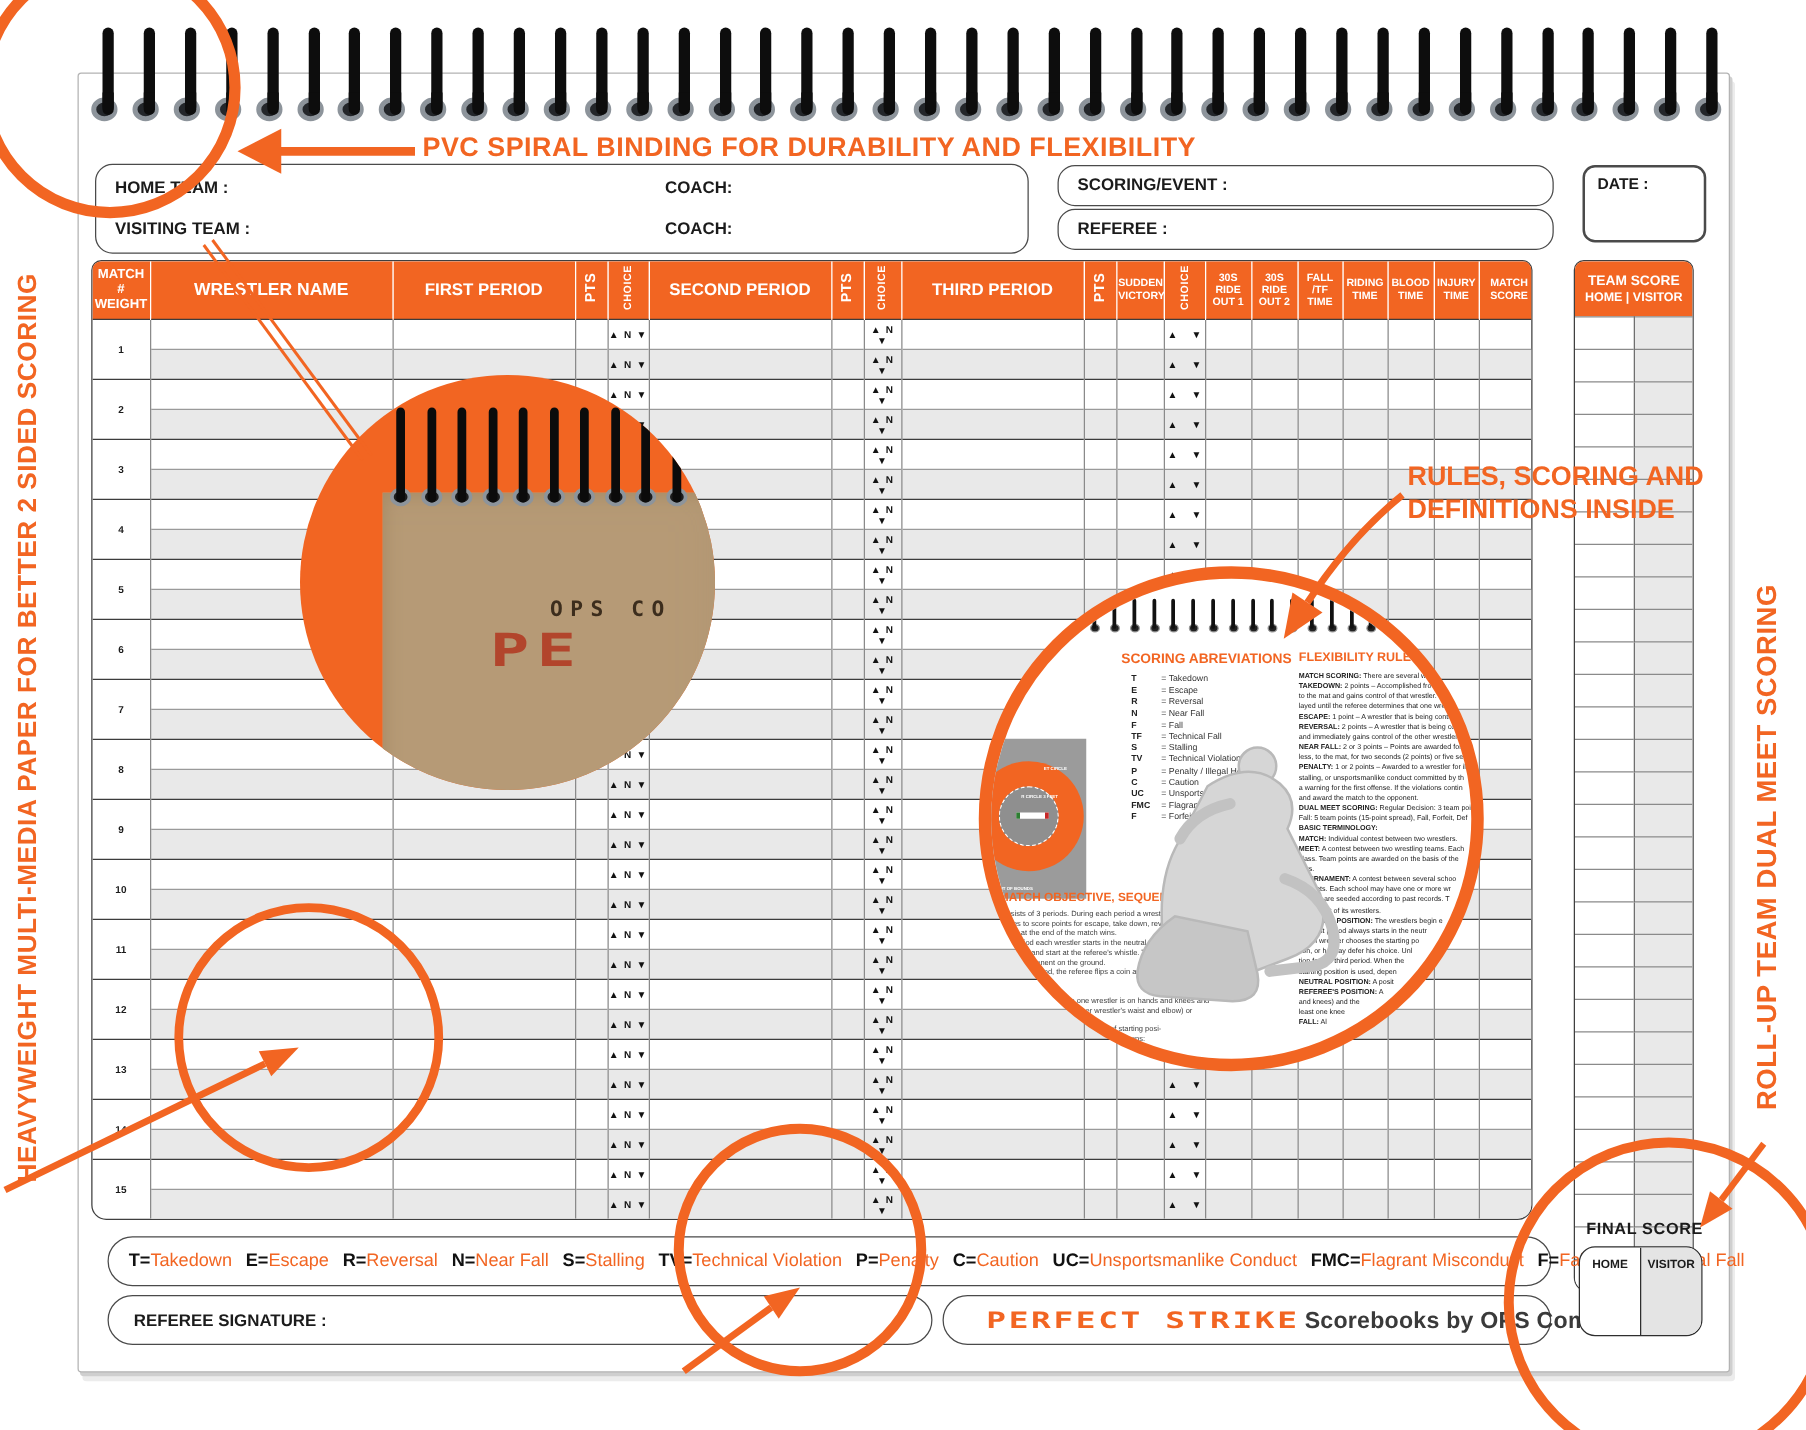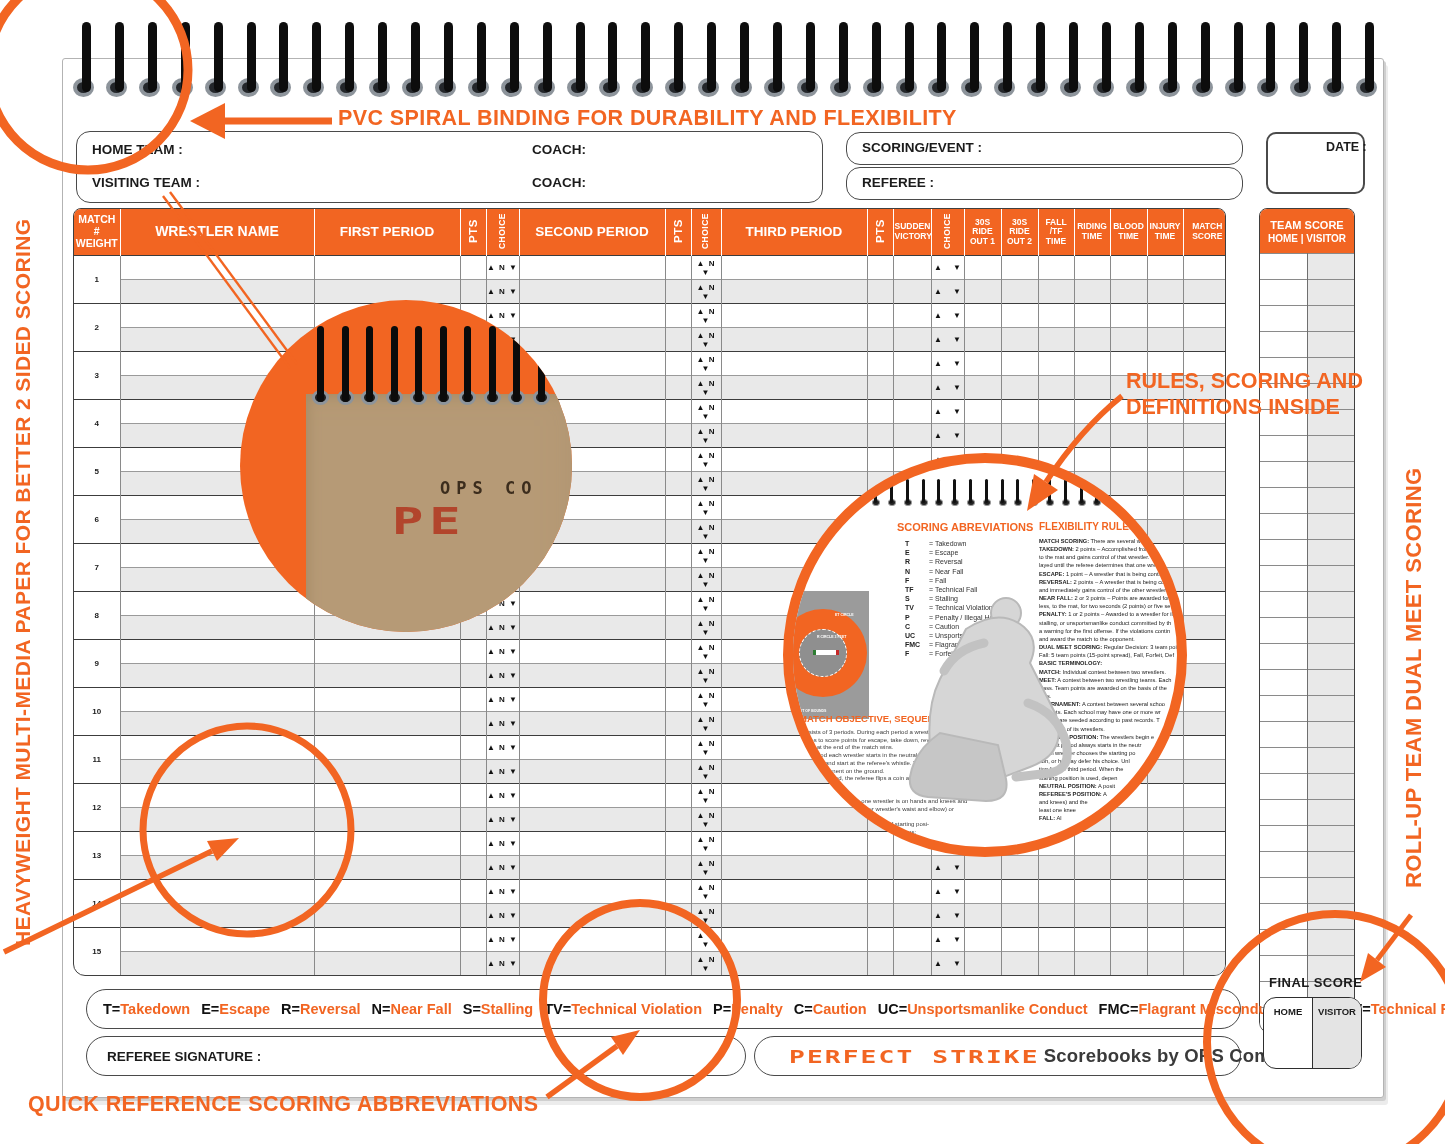--- a/index.html
+++ b/index.html
@@ -46,21 +46,21 @@
             display:flex;flex-direction:column;justify-content:center;gap:2px;}
   .teamhead .l1{font-size:11px;} .teamhead .l2{font-size:10px;}
   table.tgrid{border-collapse:collapse;table-layout:fixed;width:100%;}
   table.tgrid td{height:23px;border-top:1px solid #8a8a8a;}
   table.tgrid td.home{border-right:1px solid #6f6f6f;background:#fff;}
   table.tgrid td.vis{background:var(--shade);}
 
   
   .legendbox{position:absolute;left:23px;top:930px;width:1155px;height:40px;border:1.6px solid #4a4a4a;
              border-radius:20px;background:#fff;display:flex;align-items:center;padding:0 0 0 16px;box-sizing:border-box;gap:11px;flex-wrap:nowrap;}
-  .legendbox .li{white-space:nowrap;font-size:14.5px;font-weight:bold;}
+  .legendbox .li{white-space:nowrap;font-size:14.5px;font-weight:normal;}
   .legendbox .li b{color:#111;} .legendbox .li i{color:var(--accent);font-style:normal;}
   .refbox{position:absolute;left:23px;top:977px;width:660px;height:40px;border:1.6px solid #4a4a4a;border-radius:20px;background:#fff;
           display:flex;align-items:center;padding-left:20px;box-sizing:border-box;font-weight:bold;font-size:13.5px;}
   .logobox{position:absolute;left:691px;top:977px;width:487px;height:40px;border:1.6px solid #4a4a4a;border-radius:20px;background:#fff;
            display:flex;align-items:center;gap:16px;padding-left:34px;box-sizing:border-box;}
   .logotype{color:var(--accent);font-family:"DejaVu Sans Mono",monospace;font-weight:bold;font-size:25px;
             letter-spacing:2px;transform:scaleY(.72) scaleX(1.05);transform-origin:left center;white-space:nowrap;}
   .logosub{color:#3a3a3a;font-size:18.5px;font-weight:bold;letter-spacing:.2px;white-space:nowrap;}
   .fslabel{position:absolute;left:1206px;top:916px;font-size:13px;font-weight:bold;letter-spacing:.5px;}
   .fsbox{position:absolute;left:1200px;top:938px;width:97px;height:70px;border:1.7px solid #2e2e2e;border-radius:13px;overflow:hidden;display:flex;background:#fff;}
@@ -120,21 +120,21 @@
       <span class="hlabel" style="left:15px;top:43px;">VISITING TEAM :</span>
       <span class="hlabel" style="left:455px;top:43px;">COACH:</span>
     </div>
     <div class="hbox" style="left:783px;top:73px;width:395px;height:31px;">
       <span class="hlabel" style="left:15px;top:7px;">SCORING/EVENT :</span>
     </div>
     <div class="hbox" style="left:783px;top:108px;width:395px;height:31px;">
       <span class="hlabel" style="left:15px;top:7px;">REFEREE :</span>
     </div>
     <div class="hbox" style="left:1203px;top:73px;width:95px;height:58px;border-radius:10px;border-width:2px;">
-      <span class="hlabel" style="left:10px;top:6px;font-size:12.5px;margin-left:48px;">DATE :</span>
+      <span class="hlabel" style="left:10px;top:6px;font-size:12.5px;">DATE :</span>
     </div>
 
     <div class="tblwrap">
       <table class="grid">
         <colgroup>
           <col style="width:46px">
             <col style="width:194px">
             <col style="width:146px">
             <col style="width:26px">
           <col style="width:33px">
@@ -1430,14 +1430,13 @@
     </g>
   </svg>
 
   <div class="anno big" style="left:338px;top:106px;">PVC SPIRAL BINDING FOR DURABILITY AND FLEXIBILITY</div>
   <div class="anno big vert" style="left:8px;top:195px;height:775px;width:30px;font-size:21px;">HEAVYWEIGHT MULTI-MEDIA PAPER FOR BETTER 2 SIDED SCORING</div>
   <div class="anno big vert" style="left:1398px;top:398px;height:560px;width:32px;font-size:22px;">ROLL-UP TEAM DUAL MEET SCORING</div>
   <div class="anno" style="left:1126px;top:368px;font-size:21.5px;line-height:26px;">
     <div>RULES, SCORING AND</div>
     <div>DEFINITIONS INSIDE</div>
   </div>
-  <div class="anno big" style="left:28px;top:1092px;">QUICK REFERENCE SCORING ABBREVIATIONS</div>
 </div>
 
 </body></html>

